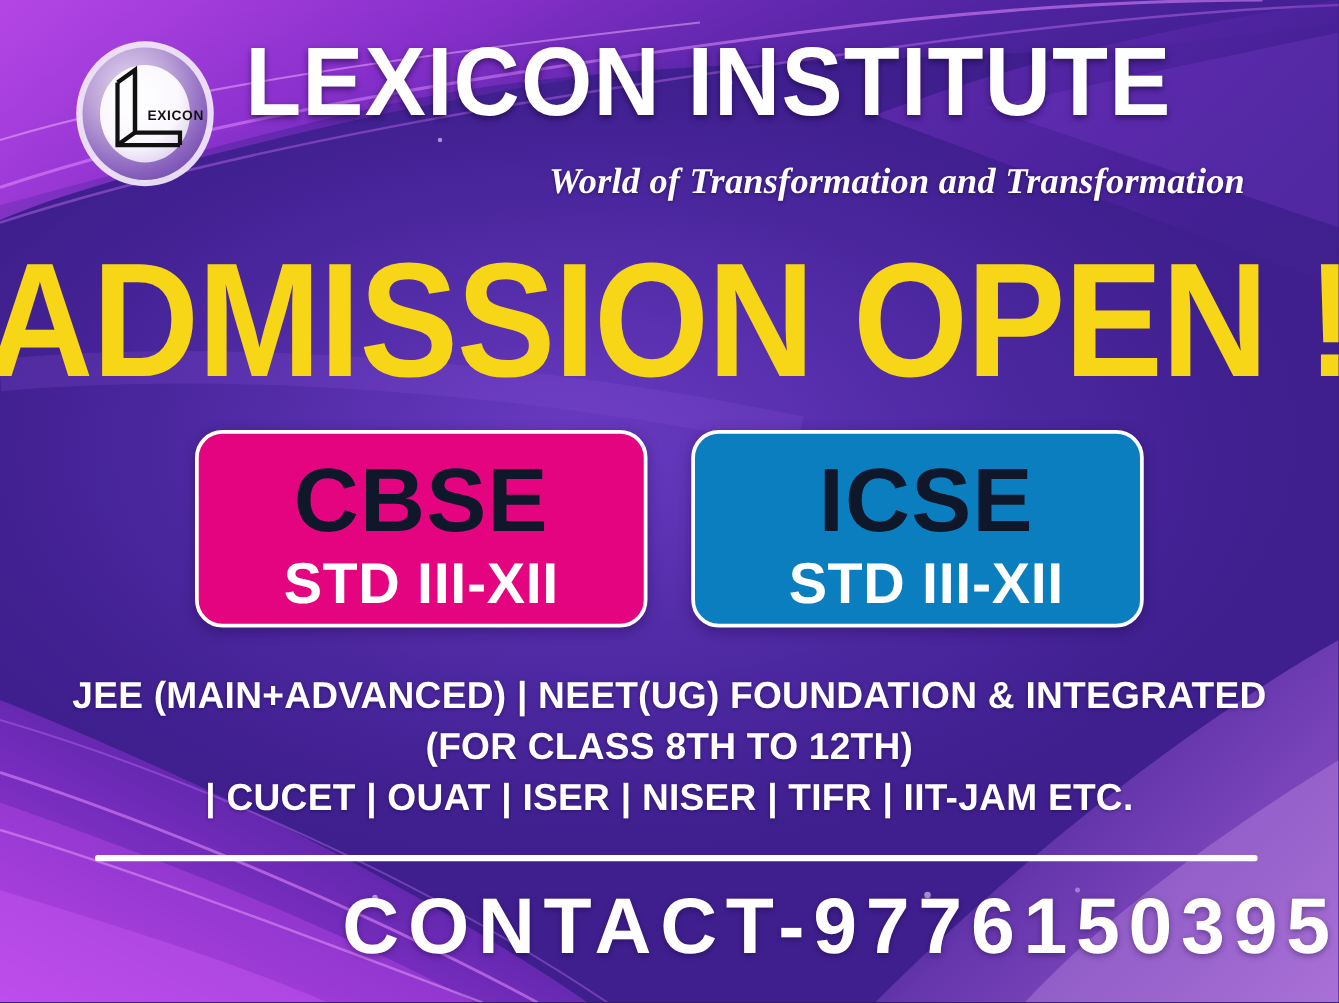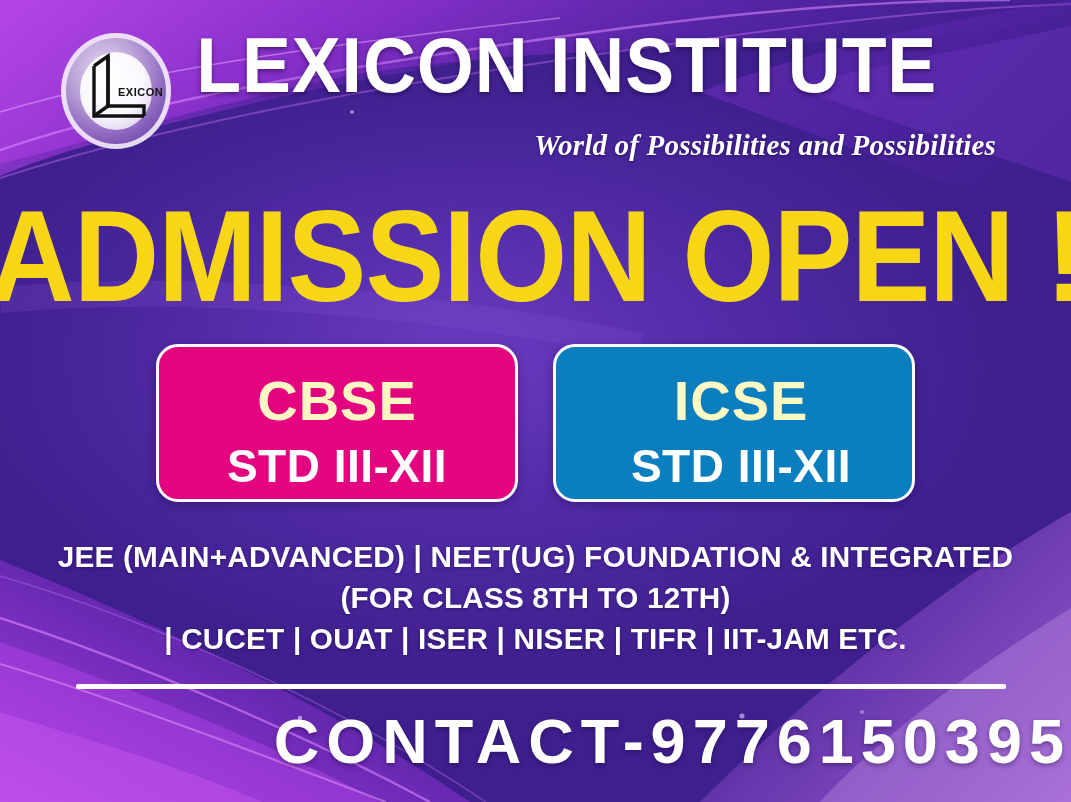--- a/index.html
+++ b/index.html
@@ -104,22 +104,22 @@
     box-sizing: border-box;
     display: flex;
     flex-direction: column;
     align-items: center;
     justify-content: center;
     box-shadow: 0 3px 10px rgba(25,0,60,0.35);
   }
   .board-cbse { background: #E5047F; }
   .board-icse { background: #0B7EBF; padding-left: 14px; }
   .board-name {
-    color: #fef9c3;
-    font-size: 56px;
+    color: #0f172a;
+    font-size: 72px;
     line-height: 84px;
     font-weight: bold;
     letter-spacing: 1px;
     margin-top: -2px;
   }
   .board-std {
     color: #FFFFFF;
     font-size: 46px;
     line-height: 38px;
     font-weight: bold;
@@ -267,21 +267,21 @@
           <path d="M36,36 L50,26 L50,76 L86,76 L86,86"></path>
           <path d="M50,76 L36,86"></path>
           <path d="M50,26 L50,76"></path>
         </g>
         <path d="M50,26 L50,76 L86,76 L72,86 L36,86 L36,36 Z" fill="#FFFFFF" fill-opacity="0.0"></path>
         <text x="60" y="66" font-family="Liberation Sans, sans-serif" font-size="11" font-weight="bold" fill="#111111" letter-spacing="0.5">EXICON</text>
       </svg>
     </div>
 
     <div class="brand-title">LEXICON INSTITUTE</div>
-    <div class="brand-tagline">World of Possibilities and Possibilities</div>
+    <div class="brand-tagline">World of Transformation and Transformation</div>
   </div>
 
   <div class="headline">ADMISSION OPEN !</div>
 
   <div class="boards">
     <div class="board board-cbse">
       <div class="board-name">CBSE</div>
       <div class="board-std">STD III-XII</div>
     </div>
     <div class="board board-icse">

